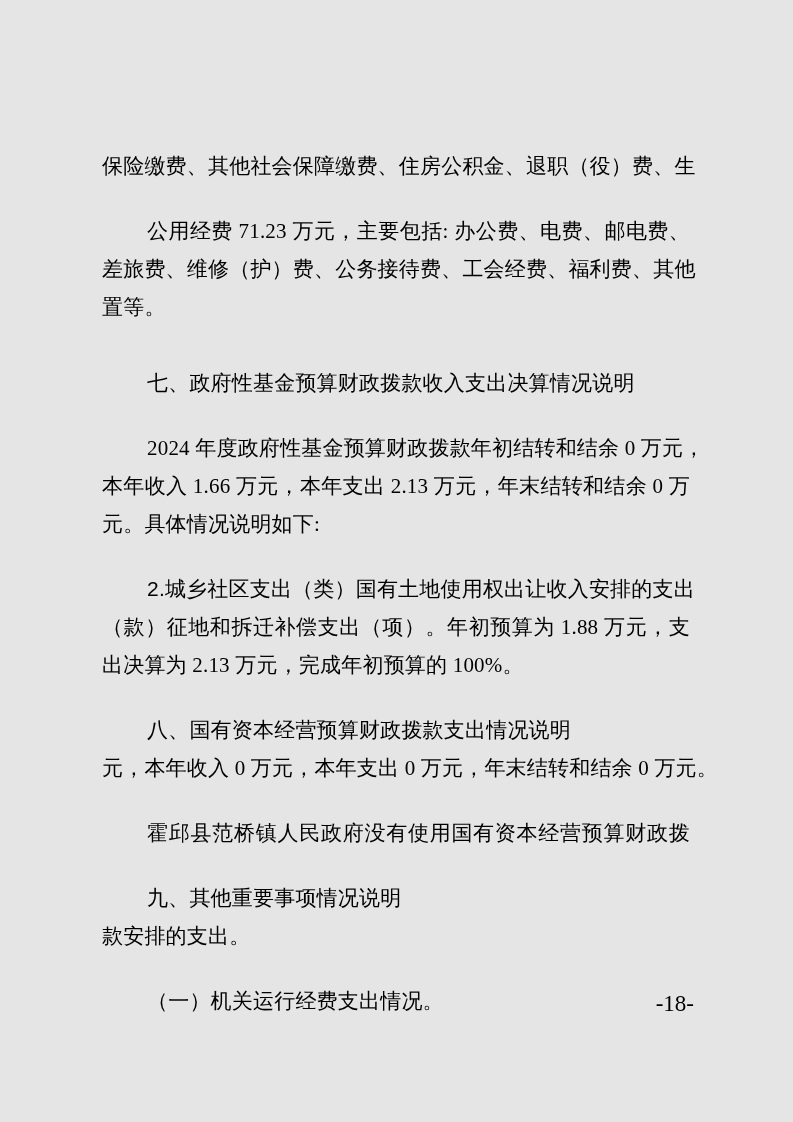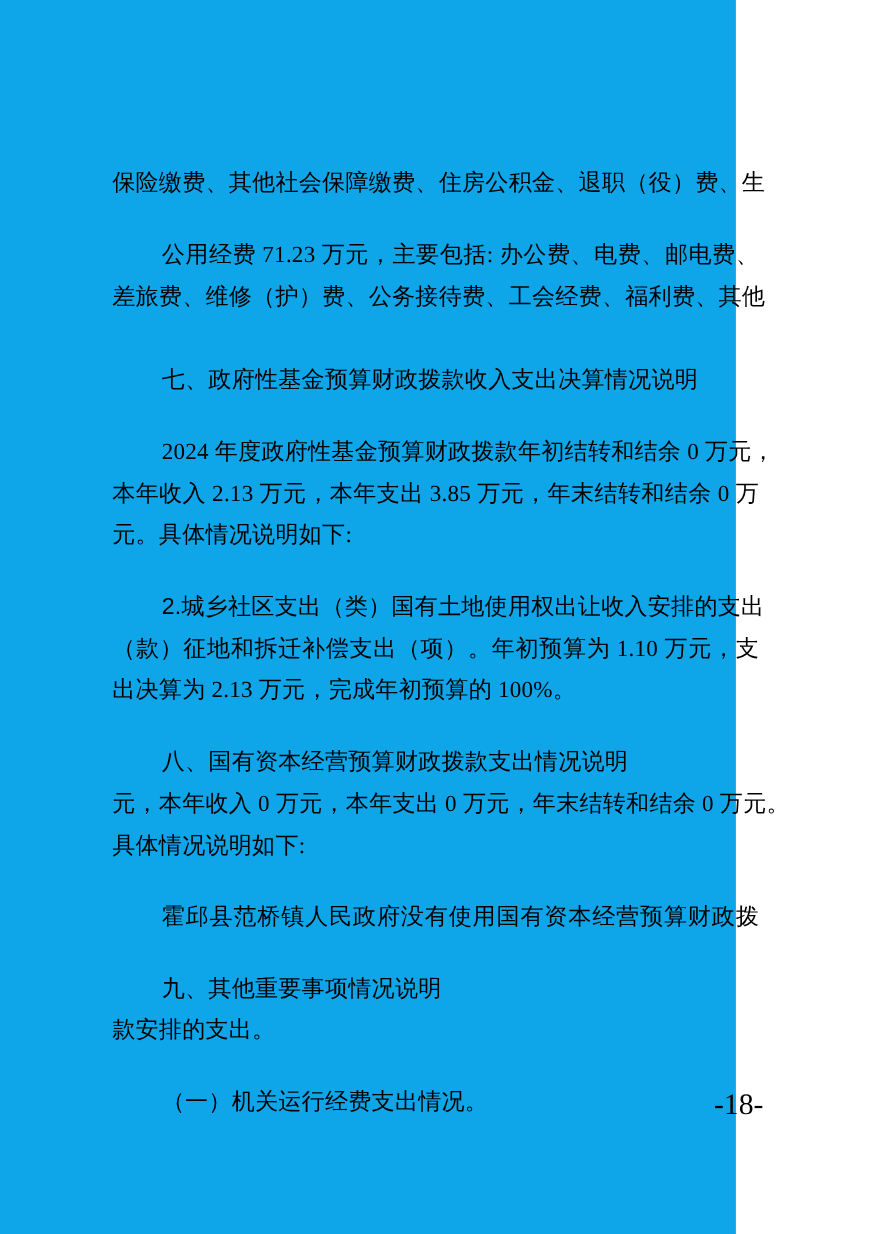--- a/index.html
+++ b/index.html
@@ -11,23 +11,23 @@
     height: 1122px;
     position: relative;
     background: #ffffff;
     color: #000000;
     font-family: "Liberation Serif", serif;
     overflow: hidden;
   }
   .doc-page {
     position: absolute;
     left: 0; top: 0;
-    width: 669px;
+    width: 793px;
     height: 1122px;
-    background: #0ea5e9;
+    background: #e5e5e5;
   }
   .doc-body {
     position: absolute;
     left: 102px;
     top: 147px;
     width: 588px;
   }
   .line {
     height: 38px;
     line-height: 38px;
@@ -54,42 +54,42 @@
   .hei {
     font-family: "Liberation Sans", sans-serif;
     font-weight: 400;
   }
   .page-number {
     position: absolute;
     left: 102px;
     top: 985px;
     width: 592px;
     text-align: right;
-    font-size: 27px;
+    font-size: 23px;
     line-height: 38px;
     font-family: "Liberation Serif", serif;
   }
 </style>
 </head>
 <body style="background: rgb(255, 255, 255); color: rgb(0, 0, 0);">
 
 <div class="doc-page">
   <div class="doc-body">
       <div class="line fill"><span class="song">保险缴费、其他社会保障缴费、住房公积金、退职（役）费、生</span></div>
       <div class="line fill indent"><span class="song">公用经费 71.23 万元，主要包括: 办公费、电费、邮电费、</span></div>
       <div class="line fill"><span class="song">差旅费、维修（护）费、公务接待费、工会经费、福利费、其他</span></div>
+      <div class="line"><span class="song">置等。</span></div>
       <div class="line indent gap"><span class="hei">七、政府性基金预算财政拨款收入支出决算情况说明</span></div>
       <div class="line fill indent"><span class="song">2024 年度政府性基金预算财政拨款年初结转和结余 0 万元，</span></div>
-      <div class="line fill"><span class="song">本年收入 2.13 万元，本年支出 3.85 万元，年末结转和结余 0 万</span></div>
+      <div class="line fill"><span class="song">本年收入 1.66 万元，本年支出 2.13 万元，年末结转和结余 0 万</span></div>
       <div class="line"><span class="song">元。具体情况说明如下:</span></div>
       <div class="line fill indent"><span class="hei">2.城乡社区支出（类）国有土地使用权出让收入安排的支出</span></div>
-      <div class="line fill"><span class="hei">（款）征地和拆迁补偿支出（项）。</span><span class="song">年初预算为 1.10 万元，支</span></div>
+      <div class="line fill"><span class="hei">（款）征地和拆迁补偿支出（项）。</span><span class="song">年初预算为 1.88 万元，支</span></div>
       <div class="line"><span class="song">出决算为 2.13 万元，完成年初预算的 100%。</span></div>
       <div class="line indent"><span class="hei">八、国有资本经营预算财政拨款支出情况说明</span></div>
       <div class="line fill"><span class="song">元，本年收入 0 万元，本年支出 0 万元，年末结转和结余 0 万元。</span></div>
-      <div class="line"><span class="song">具体情况说明如下:</span></div>
       <div class="line fill indent"><span class="song">霍邱县范桥镇人民政府没有使用国有资本经营预算财政拨</span></div>
       <div class="line indent"><span class="hei">九、其他重要事项情况说明</span></div>
       <div class="line"><span class="song">款安排的支出。</span></div>
       <div class="line indent"><span class="hei">（一）机关运行经费支出情况。</span></div>
     </div>
   <div class="page-number">-18-</div>
 </div>
 
 </body></html>

